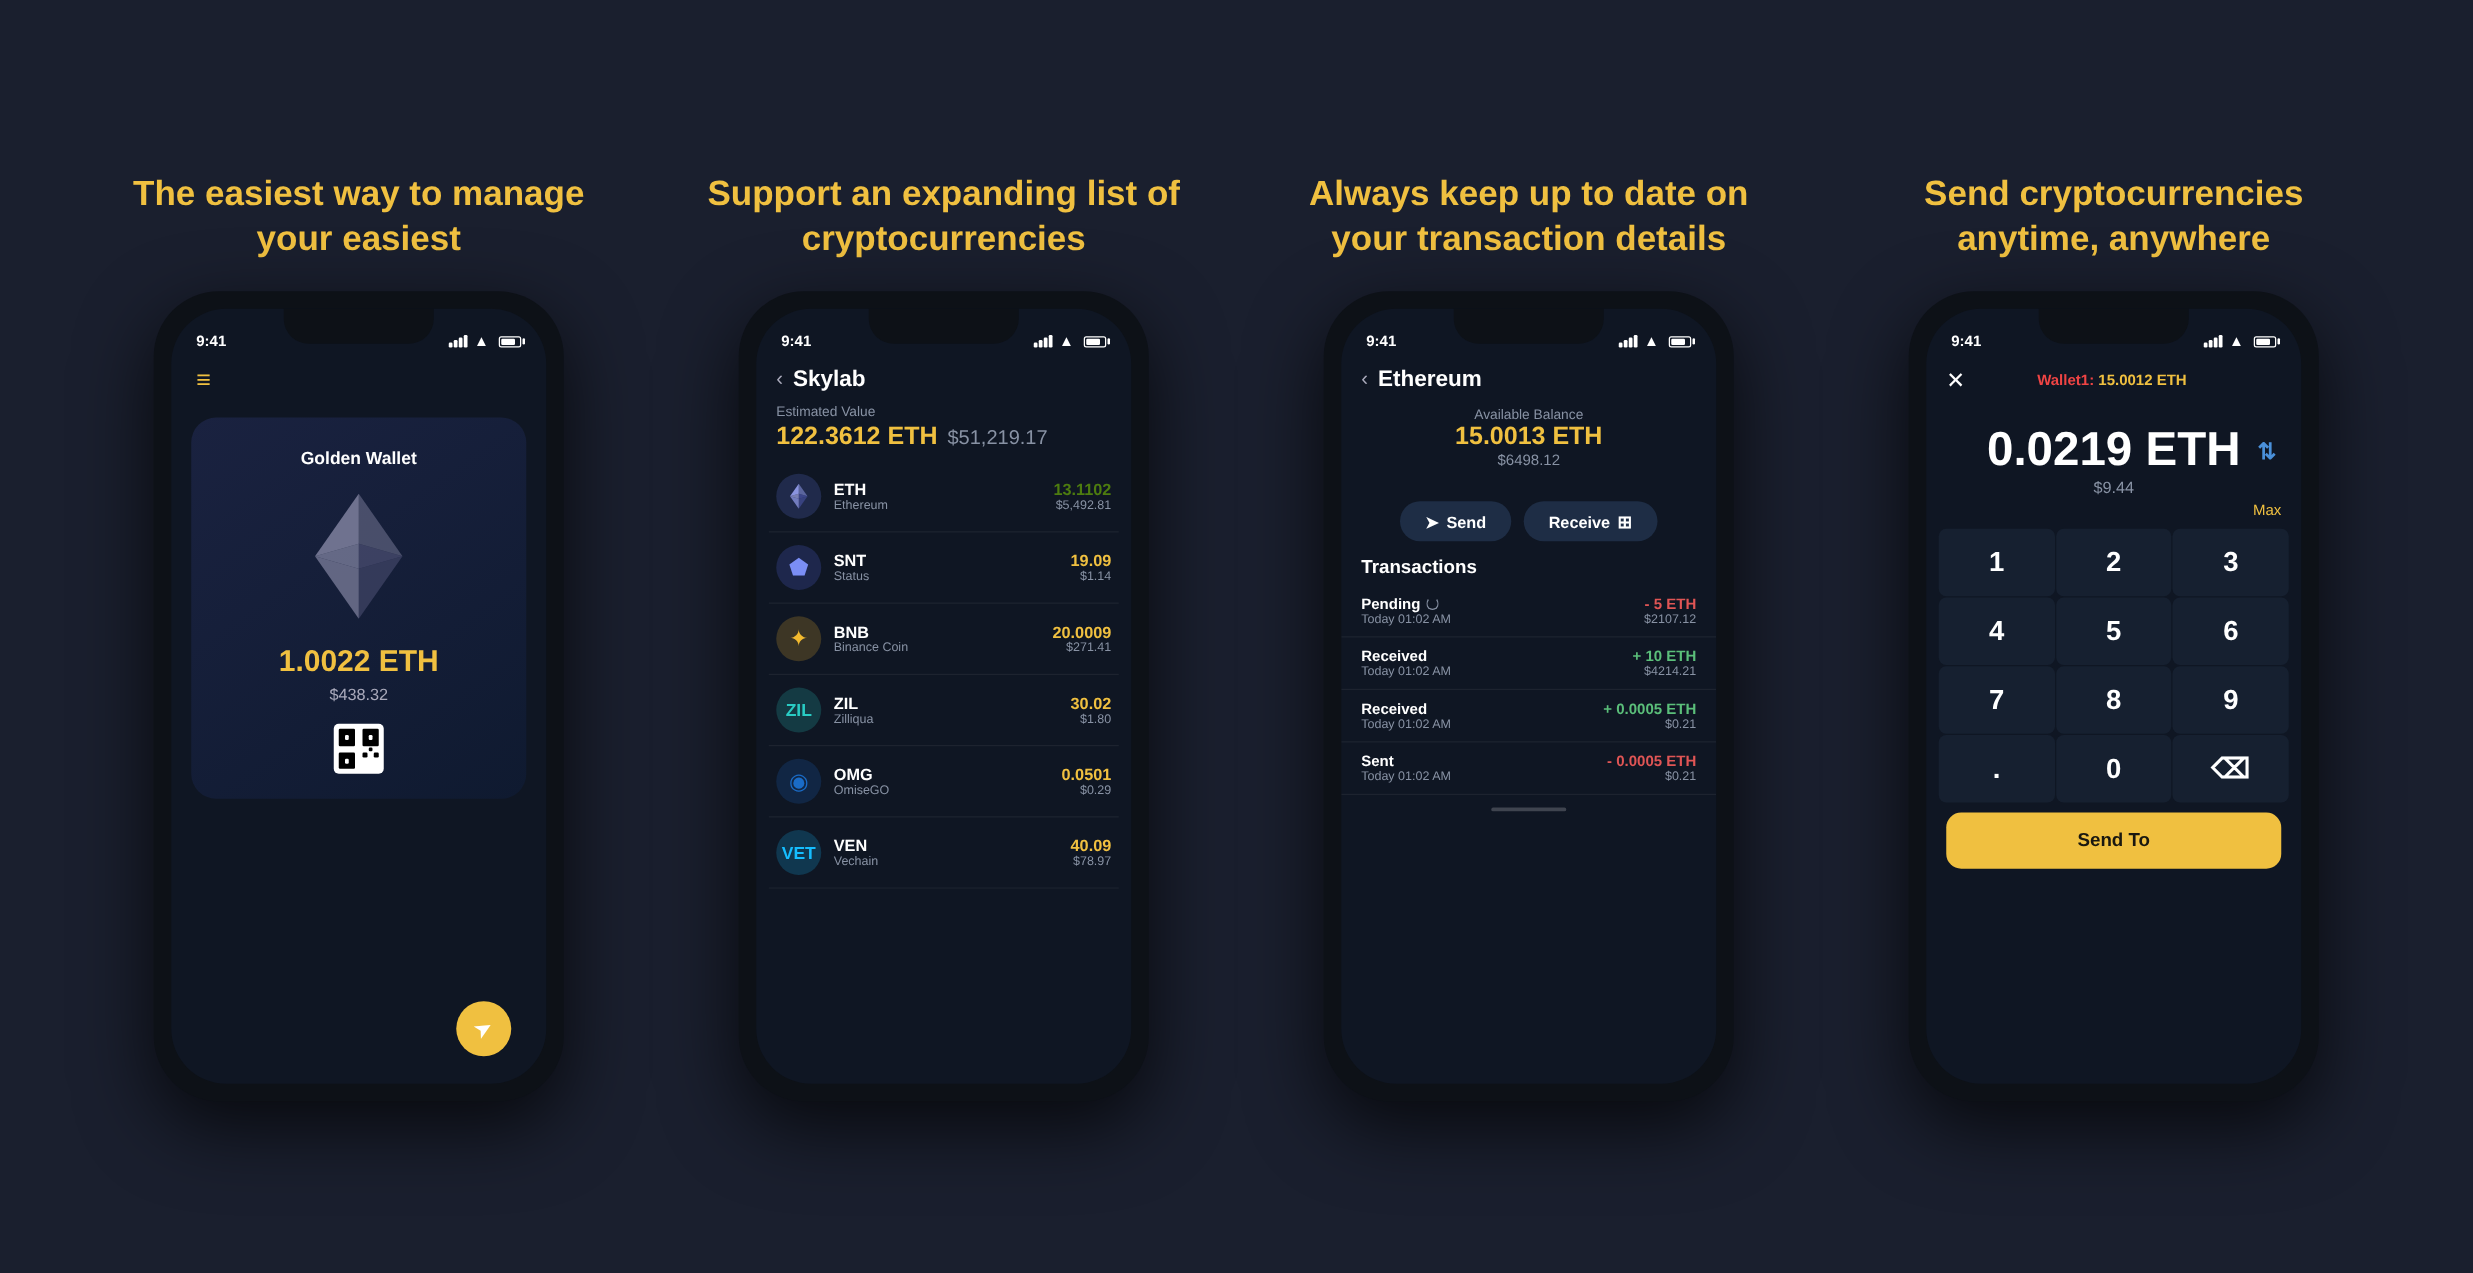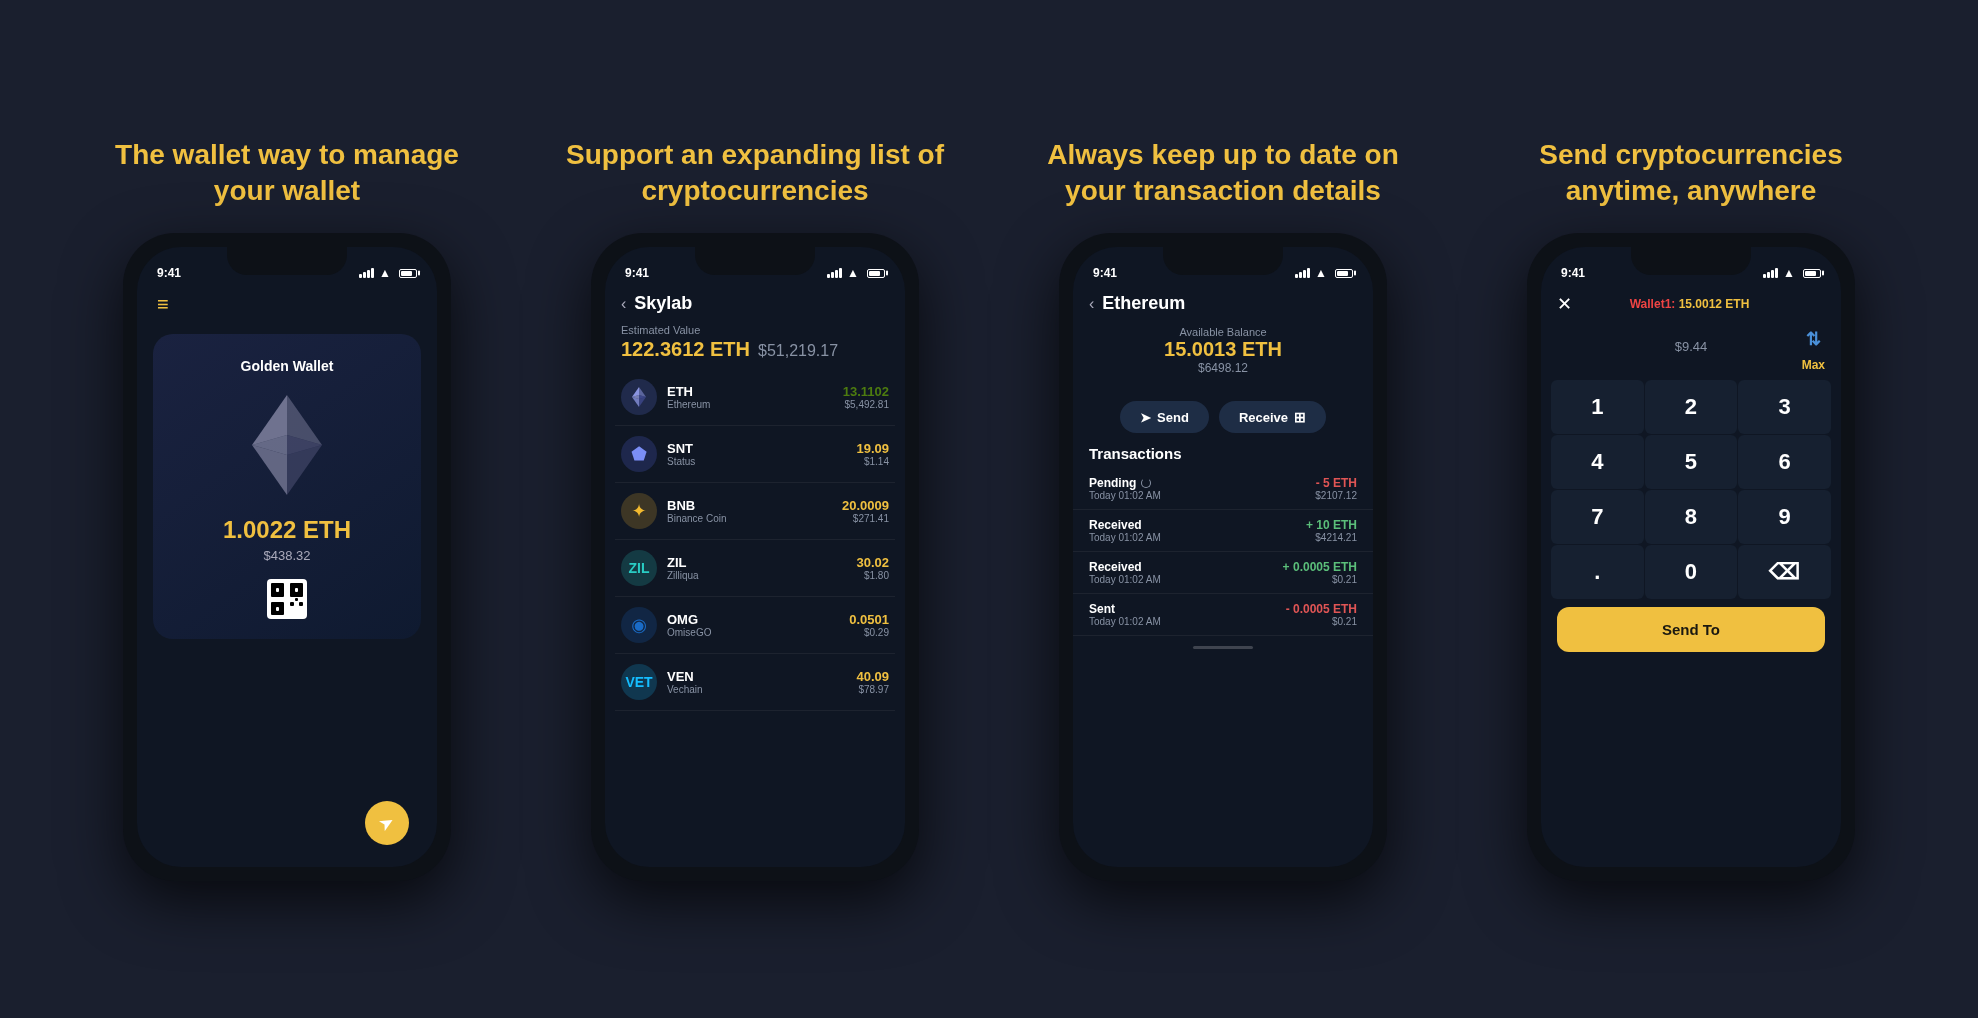--- a/index.html
+++ b/index.html
@@ -193,21 +193,21 @@
 
     
     .screen4 { background: #0f1623; }
     .s4-header { padding: 8px 16px; display: flex; align-items: center; justify-content: space-between; }
     .close-btn { color: #fff; font-size: 18px; }
     .wallet-info { color: #fff; font-size: 12px; font-weight: 600; }
     .wallet-info span { color: #ef4444; }
     .amount-eth-large { color: #fff; font-size: 38px; font-weight: 800; }
     .amount-usd-small { color: #8892a4; font-size: 13px; text-align: center; }
     .amount-row { position: relative; display: flex; justify-content: center; align-items: center; }
-    .max-label { color: #f0c040; font-size: 12px; font-weight: 700; text-align: right; padding: 4px 16px; }
+    .max-label { color: #f0c040; font-size: 12px; font-weight: 400; text-align: right; padding: 4px 16px; }
     .numpad {
       display: grid;
       grid-template-columns: repeat(3, 1fr);
       gap: 1px;
       padding: 0 10px;
       margin-top: 4px;
     }
     .numpad-btn {
       background: #162030;
       color: #fff;
@@ -228,21 +228,21 @@
       font-size: 15px;
       font-weight: 700;
     }
   </style>
 </head>
 <body>
 
 <div class="showcase">
 
   <div class="panel">
-    <div class="panel-title">The wallet way to manage your wallet</div>
+    <div class="panel-title">The easiest way to manage your easiest</div>
     <div class="phone-wrapper">
       <div class="phone screen1">
         <div class="phone-notch"></div>
         <div class="status-bar">
           <span class="status-time">9:41</span>
           <div class="status-icons">
             <div class="signal-bars">
               <div class="signal-bar" style="height:4px"></div>
               <div class="signal-bar" style="height:6px"></div>
               <div class="signal-bar" style="height:8px"></div>
@@ -527,20 +527,21 @@
         </div>
         <div class="s4-header">
           <span class="close-btn">✕</span>
           <div class="wallet-info">
             <span>Wallet1:</span>
             <span style="color:#f0c040;">15.0012 ETH</span>
           </div>
           <div style="width:18px;"></div>
         </div>
         <div class="amount-row" style="position:relative;display:flex;justify-content:center;align-items:center;padding:16px 20px 0;">
+          <div class="amount-eth-large">0.0219 ETH</div>
           <span style="position:absolute;right:20px;color:#4a90d9;font-size:18px;font-weight:700;">⇅</span>
         </div>
         <div class="amount-usd-small">$9.44</div>
         <div class="max-label">Max</div>
         <div class="numpad">
           <div class="numpad-btn">1</div>
           <div class="numpad-btn">2</div>
           <div class="numpad-btn">3</div>
           <div class="numpad-btn">4</div>
           <div class="numpad-btn">5</div>

